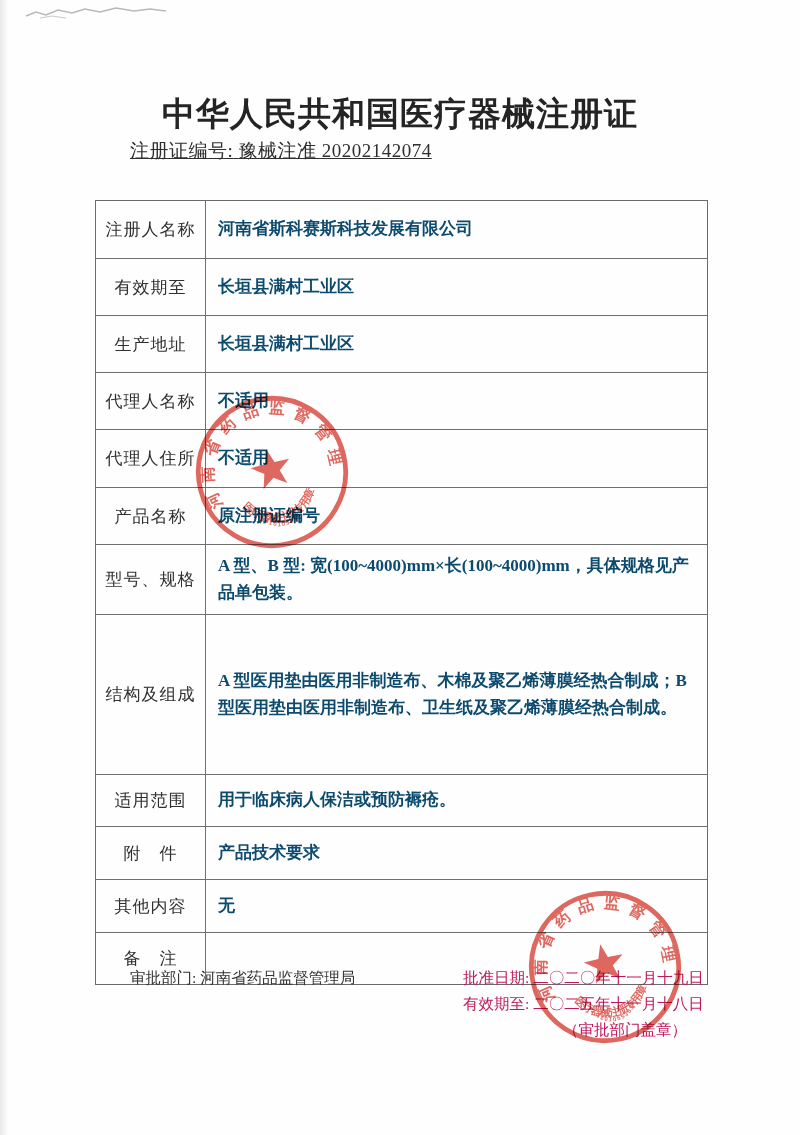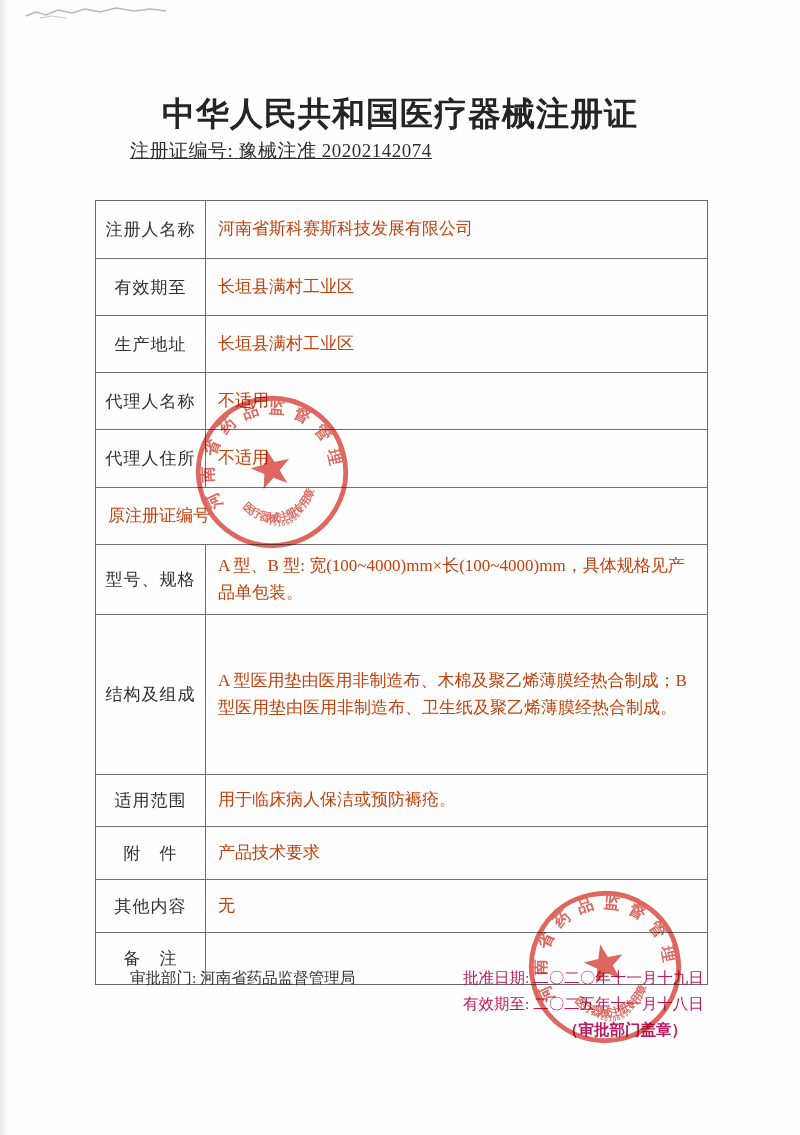--- a/index.html
+++ b/index.html
@@ -67,37 +67,38 @@
     text-align: center;
     border-right: 1px solid #6f6f6f;
     padding: 0 4px;
     letter-spacing: 1px;
     color: #303030;
   }
   .tcell.val {
     flex: 1;
     padding: 4px 14px 4px 12px;
     line-height: 1.55;
-    color: #c2410c;
+    color: #0c4a6e;
+    font-weight: bold;
   }
 
   .footer-left {
     position: absolute;
     left: 130px; top: 968px;
     font-size: 15.5px;
     color: #333;
   }
   .footer-right {
     position: absolute;
     left: 463px; top: 965px;
     font-size: 15.5px;
     color: #be185d;
     line-height: 1.68;
   }
-  .footer-right .seal-note { padding-left: 100px; font-weight: bold; }
+  .footer-right .seal-note { padding-left: 100px; }
 
   .stamp {
     position: absolute;
     width: 160px; height: 160px;
     mix-blend-mode: multiply;
     opacity: .82;
     pointer-events: none;
   }
   .stamp svg { width: 100%; height: 100%; }
   .stamp-upper { left: 192px; top: 392px; transform: rotate(-14deg); }
@@ -139,20 +140,21 @@
     </div>
     <div class="trow" style="height:57px">
       <div class="tcell lbl">代理人名称</div>
       <div class="tcell val">不适用</div>
     </div>
     <div class="trow" style="height:58px">
       <div class="tcell lbl">代理人住所</div>
       <div class="tcell val">不适用</div>
     </div>
     <div class="trow" style="height:57px">
+      <div class="tcell lbl">产品名称</div>
       <div class="tcell val">原注册证编号</div>
     </div>
     <div class="trow" style="height:70px">
       <div class="tcell lbl">型号、规格</div>
       <div class="tcell val">A 型、B 型: 宽(100~4000)mm×长(100~4000)mm，具体规格见产品单包装。</div>
     </div>
     <div class="trow" style="height:160px">
       <div class="tcell lbl">结构及组成</div>
       <div class="tcell val">A 型医用垫由医用非制造布、木棉及聚乙烯薄膜经热合制成；B 型医用垫由医用非制造布、卫生纸及聚乙烯薄膜经热合制成。</div>
     </div>

